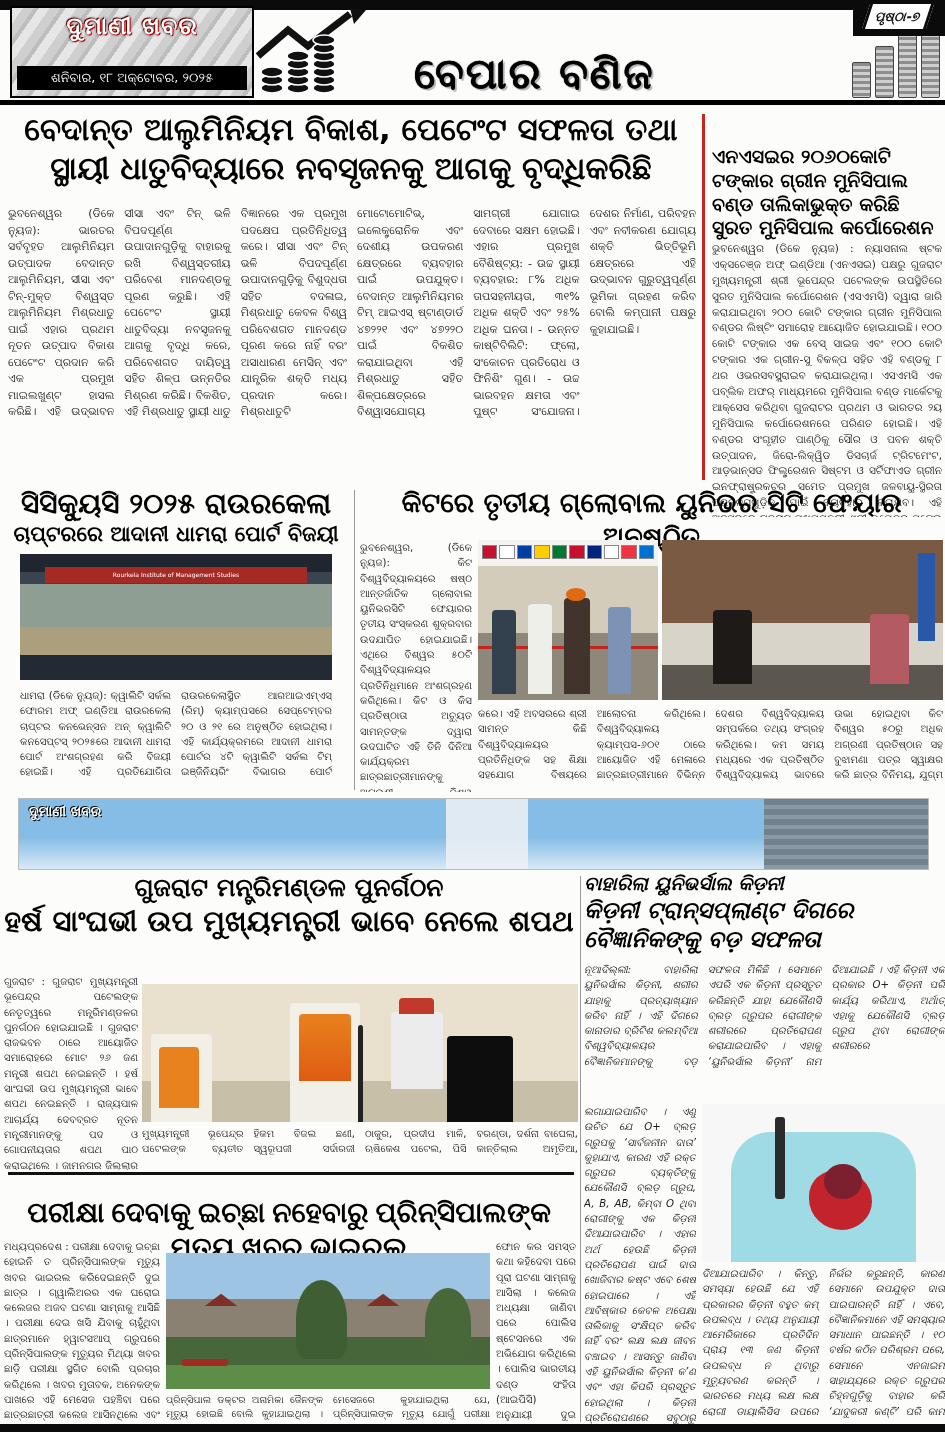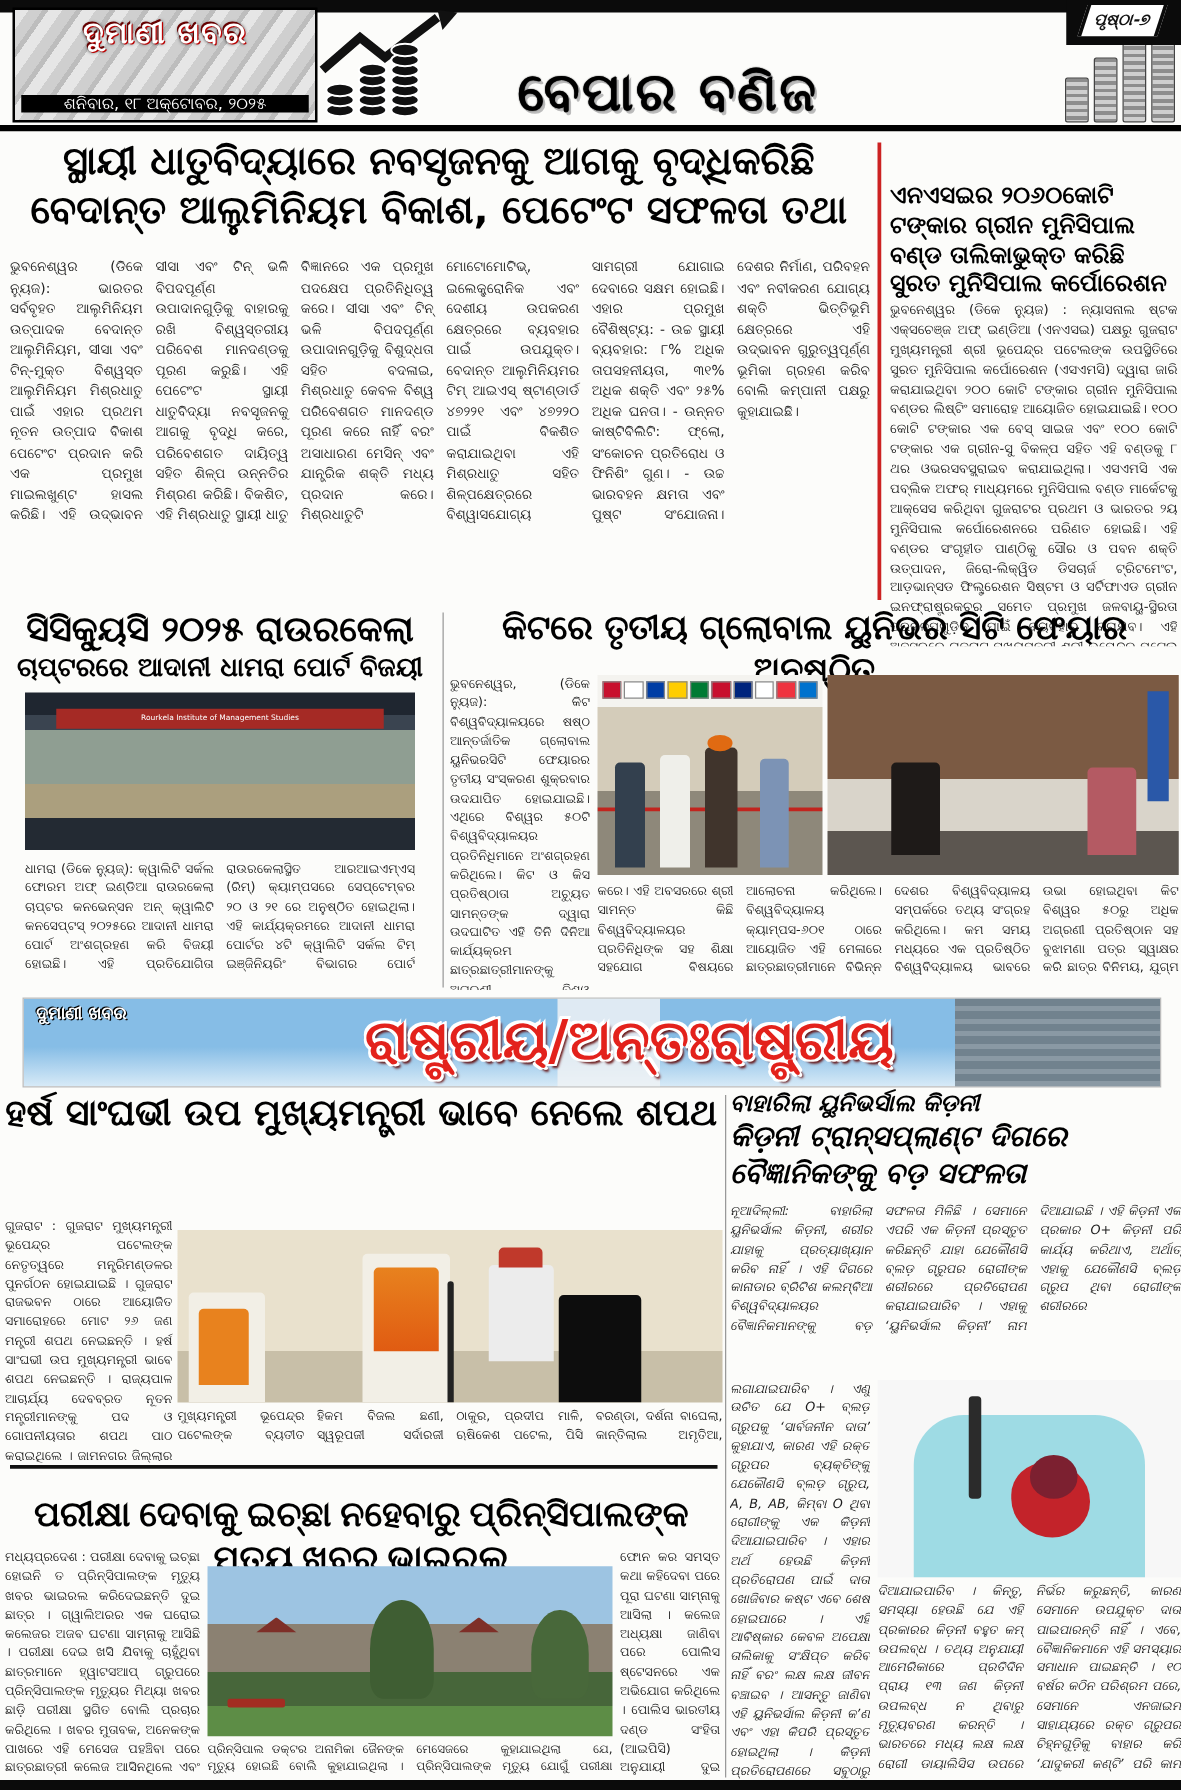--- a/index.html
+++ b/index.html
@@ -7,21 +7,21 @@
         font-family:"DejaVu Sans",sans-serif;color:#111;overflow:hidden;}
   .abs{position:absolute;}
   
   .mast-topbar{left:0;top:0;width:945px;height:10px;background:#0b0b0b;}
   .mast-rule{left:0;top:100px;width:945px;height:5px;background:#000;}
   .mast-logo{left:10px;top:6px;width:244px;height:92px;border:2px solid #000;box-sizing:border-box;
      background:repeating-linear-gradient(125deg,#e6e6e6 0 9px,#cfcfcf 9px 18px,#bdbdbd 18px 22px);}
   .paper-name{position:absolute;left:0;top:4px;width:100%;text-align:center;font-size:24px;font-weight:bold;
      color:#fff;letter-spacing:1px;
      text-shadow:1px 1px 0 #b00,-1px -1px 0 #600,0 0 3px #000;}
-  .date-band{position:absolute;left:5px;right:5px;bottom:6px;height:14px;background:#000;color:#fff;
+  .date-band{position:absolute;left:5px;right:5px;bottom:6px;height:24px;background:#000;color:#fff;
      display:flex;align-items:center;justify-content:center;font-size:13px;}
   .mast-center{left:250px;top:12px;width:590px;height:86px;display:flex;align-items:flex-end;}
   .section-title{font-size:42px;font-weight:bold;color:#000;letter-spacing:2px;
      text-shadow:0 0 1px #000, 2px 2px 0 #bbb;}
   .mast-coins{left:852px;top:14px;width:88px;height:84px;display:flex;align-items:flex-end;gap:4px;}
   .coin-stack{width:17px;border:1px solid #444;border-radius:2px;
      background:repeating-linear-gradient(180deg,#8d8d8d 0 3px,#cfcfcf 3px 6px);}
   .page-tab{right:0;top:0;width:92px;height:36px;background:#0b0b0b;}
   .page-tab-inner{position:absolute;left:13px;top:4px;right:15px;bottom:7px;background:#fff;
      transform:skewX(-18deg);display:flex;align-items:center;justify-content:center;
@@ -114,22 +114,22 @@
     <div class="coin-stack" style="height:84px"></div>
   </div>
 
   <div class="abs page-tab">
     <div class="page-tab-inner">ପୃଷ୍ଠା-୭</div>
   </div>
 
   <div class="abs mast-rule"></div>
 
   <div class="abs" style="left:0;top:110px;width:702px;height:372px;">
+    <div class="headline" style="font-size:31px;">ବେଦାନ୍ତ ଆଲୁମିନିୟମ ବିକାଶ, ପେଟେଂଟ ସଫଳତା ତଥା</div>
     <div class="headline" style="font-size:31px;">ସ୍ଥାୟୀ ଧାତୁବିଦ୍ୟାରେ ନବସୃଜନକୁ ଆଗକୁ ବୃଦ୍ଧିକରିଛି</div>
-    <div class="headline" style="font-size:31px;">ବେଦାନ୍ତ ଆଲୁମିନିୟମ ବିକାଶ, ପେଟେଂଟ ସଫଳତା ତଥା</div>
     <div class="bodytext cols6" style="position:absolute;left:8px;top:96px;width:688px;height:270px;">ଭୁବନେଶ୍ୱର (ଡିକେ ନ୍ୟୁଜ): ଭାରତର ସର୍ବବୃହତ ଆଲୁମିନିୟମ ଉତ୍ପାଦକ ବେଦାନ୍ତ ଆଲୁମିନିୟମ, ସୀସା ଏବଂ ଟିନ୍-ମୁକ୍ତ ବିଶ୍ୱସ୍ତ ଆଲୁମିନିୟମ ମିଶ୍ରଧାତୁ ପାଇଁ ଏହାର ପ୍ରଥମ ନୂତନ ଉତ୍ପାଦ ବିକାଶ ପେଟେଂଟ ପ୍ରଦାନ କରି ଏକ ପ୍ରମୁଖ ମାଇଲଖୁଣ୍ଟ ହାସଲ କରିଛି। ଏହି ଉଦ୍ଭାବନ ସୀସା ଏବଂ ଟିନ୍ ଭଳି ବିପଦପୂର୍ଣ୍ଣ ଉପାଦାନଗୁଡ଼ିକୁ ବାହାରକୁ ରଖି ବିଶ୍ୱସ୍ତରୀୟ ପରିବେଶ ମାନଦଣ୍ଡକୁ ପୂରଣ କରୁଛି। ଏହି ପେଟେଂଟ ସ୍ଥାୟୀ ଧାତୁବିଦ୍ୟା ନବସୃଜନକୁ ଆଗକୁ ବୃଦ୍ଧି କରେ, ପରିବେଶଗତ ଦାୟିତ୍ୱ ସହିତ ଶିଳ୍ପ ଉନ୍ନତିର ମିଶ୍ରଣ କରିଛି। ବିକଶିତ, ଏହି ମିଶ୍ରଧାତୁ ସ୍ଥାୟୀ ଧାତୁ ବିଜ୍ଞାନରେ ଏକ ପ୍ରମୁଖ ପଦକ୍ଷେପ ପ୍ରତିନିଧିତ୍ୱ କରେ। ସୀସା ଏବଂ ଟିନ୍ ଭଳି ବିପଦପୂର୍ଣ୍ଣ ଉପାଦାନଗୁଡ଼ିକୁ ବିଶୁଦ୍ଧତା ସହିତ ବଦଳାଇ, ମିଶ୍ରଧାତୁ କେବଳ ବିଶ୍ୱ ପରିବେଶଗତ ମାନଦଣ୍ଡ ପୂରଣ କରେ ନାହିଁ ବରଂ ଅସାଧାରଣ ମେସିନ୍ ଏବଂ ଯାନ୍ତ୍ରିକ ଶକ୍ତି ମଧ୍ୟ ପ୍ରଦାନ କରେ। ମିଶ୍ରଧାତୁଟି ମୋଟୋମୋଟିଭ୍, ଇଲେକ୍ଟ୍ରୋନିକ ଏବଂ ଦେଶୀୟ ଉପକରଣ କ୍ଷେତ୍ରରେ ବ୍ୟବହାର ପାଇଁ ଉପଯୁକ୍ତ। ବେଦାନ୍ତ ଆଲୁମିନିୟମର ଟିମ୍ ଆଇଏସ୍ ଷ୍ଟାଣ୍ଡାର୍ଡ ୪୭୨୨୧ ଏବଂ ୪୭୨୨୦ ପାଇଁ ବିକଶିତ କରାଯାଇଥିବା ଏହି ମିଶ୍ରଧାତୁ ସହିତ ଶିଳ୍ପକ୍ଷେତ୍ରରେ ବିଶ୍ୱାସଯୋଗ୍ୟ ସାମଗ୍ରୀ ଯୋଗାଇ ଦେବାରେ ସକ୍ଷମ ହୋଇଛି। ଏହାର ପ୍ରମୁଖ ବୈଶିଷ୍ଟ୍ୟ: - ଉଚ୍ଚ ସ୍ଥାୟୀ ବ୍ୟବହାର: ୮% ଅଧିକ ତାପସହନୀୟତା, ୩୧% ଅଧିକ ଶକ୍ତି ଏବଂ ୨୫% ଅଧିକ ଘନତା। - ଉନ୍ନତ କାଷ୍ଟିବିଲିଟି: ଫ୍ଲୋ, ସଂକୋଚନ ପ୍ରତିରୋଧ ଓ ଫିନିଶିଂ ଗୁଣ। - ଉଚ୍ଚ ଭାରବହନ କ୍ଷମତା ଏବଂ ପୁଷ୍ଟ ସଂଯୋଜନା। ଦେଶର ନିର୍ମାଣ, ପରିବହନ ଏବଂ ନବୀକରଣ ଯୋଗ୍ୟ ଶକ୍ତି ଭିତ୍ତିଭୂମି କ୍ଷେତ୍ରରେ ଏହି ଉଦ୍ଭାବନ ଗୁରୁତ୍ୱପୂର୍ଣ୍ଣ ଭୂମିକା ଗ୍ରହଣ କରିବ ବୋଲି କମ୍ପାନୀ ପକ୍ଷରୁ କୁହାଯାଇଛି।</div>
   </div>
 
   <div class="abs" style="left:702px;top:114px;width:3px;height:366px;background:#cc2222;"></div>
 
   <div class="abs" style="left:712px;top:110px;width:230px;height:372px;margin-top:35px;">
     <div class="headline" style="font-size:19px;text-align:left;">ଏନଏସଇର ୨୦୬୦କୋଟି ଟଙ୍କାର ଗ୍ରୀନ ମୁନିସିପାଲ ବଣ୍ଡ ତାଲିକାଭୁକ୍ତ କରିଛି ସୁରତ ମୁନିସିପାଲ କର୍ପୋରେଶନ</div>
     <div class="bodytext" style="position:absolute;left:0;top:96px;width:230px;height:276px;font-size:10.6px;">ଭୁବନେଶ୍ୱର (ଡିକେ ନ୍ୟୁଜ) : ନ୍ୟାସନାଲ ଷ୍ଟକ ଏକ୍ସଚେଞ୍ଜ ଅଫ୍ ଇଣ୍ଡିଆ (ଏନଏସଇ) ପକ୍ଷରୁ ଗୁଜରାଟ ମୁଖ୍ୟମନ୍ତ୍ରୀ ଶ୍ରୀ ଭୂପେନ୍ଦ୍ର ପଟେଲଙ୍କ ଉପସ୍ଥିତିରେ ସୁରତ ମୁନିସିପାଲ କର୍ପୋରେଶନ (ଏସଏମସି) ଦ୍ୱାରା ଜାରି କରାଯାଇଥିବା ୨୦୦ କୋଟି ଟଙ୍କାର ଗ୍ରୀନ ମୁନିସିପାଲ ବଣ୍ଡର ଲିଷ୍ଟିଂ ସମାରୋହ ଆୟୋଜିତ ହୋଇଯାଇଛି। ୧୦୦ କୋଟି ଟଙ୍କାର ଏକ ବେସ୍ ସାଇଜ ଏବଂ ୧୦୦ କୋଟି ଟଙ୍କାର ଏକ ଗ୍ରୀନ-ସୁ ବିକଳ୍ପ ସହିତ ଏହି ବଣ୍ଡକୁ ୮ ଥର ଓଭରସବସ୍କ୍ରାଇବ କରାଯାଇଥିଲା। ଏସଏମସି ଏକ ପବ୍ଲିକ ଅଫର୍ ମାଧ୍ୟମରେ ମୁନିସିପାଲ ବଣ୍ଡ ମାର୍କେଟକୁ ଆକ୍ସେସ କରିଥିବା ଗୁଜରାଟର ପ୍ରଥମ ଓ ଭାରତର ୨ୟ ମୁନିସିପାଲ କର୍ପୋରେଶନରେ ପରିଣତ ହୋଇଛି। ଏହି ବଣ୍ଡର ସଂଗୃହୀତ ପାଣ୍ଠିକୁ ସୌର ଓ ପବନ ଶକ୍ତି ଉତ୍ପାଦନ, ଜିରୋ-ଲିକ୍ୱିଡ ଡିସଚାର୍ଜ ଟ୍ରିଟମେଂଟ, ଆଡ଼ଭାନ୍ସଡ ଫିଲ୍ଟ୍ରେଶନ ସିଷ୍ଟମ ଓ ସର୍ଟିଫାଏଡ ଗ୍ରୀନ ଇନଫ୍ରାଷ୍ଟ୍ରକଚର ସମେତ ପ୍ରମୁଖ ଜଳବାୟୁ-ସ୍ଥିରତା ପ୍ରକଳ୍ପଗୁଡ଼ିକ ପାଇଁ ବ୍ୟବହାର କରାଯିବ। ଏହି ଅବସରରେ ଗୁଜରାଟ ମୁଖ୍ୟମନ୍ତ୍ରୀ ଶ୍ରୀ ଭୂପେନ୍ଦ୍ର ପଟେଲ କହିଛନ୍ତି, ‘ସୁରତର ଗ୍ରୀନ ବଣ୍ଡ ସହିତ ଆମେ ସହରୀୟ ବିତ୍ତୀୟ ବ୍ୟବସ୍ଥା, ପରିବେଶ ଜନିତ ସ୍ୱାସ୍ଥ୍ୟ ସହ ଜଡ଼ିତ ହେଉଥିବା ପରବର୍ତ୍ତୀ ପଦକ୍ଷେପକୁ ଦେଖୁଛୁ।’ ସେହିପରି ଏନଏସଇର ଏମଡି ଓ ସିଇଓ ଆଶିଷ କୁମାର ଚୌହାନ କହିଛନ୍ତି, ‘ଆମେ ସୁରତ ମୁନିସିପାଲ କର୍ପୋରେଶନଙ୍କୁ ଏହାର ସଫଳ ପ୍ରଥମ ପବ୍ଲିକ ବଣ୍ଡ ପାଇଁ ଶୁଭେଚ୍ଛା ଜଣାଉଛୁ। ଏହାର ୮ ଥର ଓଭରସବସ୍କ୍ରିପଶନ ବିଶ୍ୱସନୀୟ ମୁନିସିପାଲ ବଣ୍ଡଯାନରେ ନିବେଶକଙ୍କ ଆତ୍ମବିଶ୍ୱାସକୁ ପ୍ରଦର୍ଶିତ କରୁଛି।’</div>
   </div>
 
@@ -172,24 +172,24 @@
       <div class="fig" style="left:18%;bottom:10%;width:14%;height:46%;background:#1e1a18;"></div>
       <div class="fig" style="left:74%;bottom:10%;width:14%;height:44%;background:#b45a63;"></div>
     </div>
     <div class="bodytext cols4" style="position:absolute;left:120px;top:220px;width:465px;height:86px;font-size:10.2px;">କରେ। ଏହି ଅବସରରେ ଶ୍ରୀ ସାମନ୍ତ କିଛି ବିଶ୍ୱବିଦ୍ୟାଳୟର ପ୍ରତିନିଧିଙ୍କ ସହ ଶିକ୍ଷା ସହଯୋଗ ବିଷୟରେ ଆଲୋଚନା କରିଥିଲେ। ବିଶ୍ୱବିଦ୍ୟାଳୟ କ୍ୟାମ୍ପସ-୬୦୧ ଠାରେ ଆୟୋଜିତ ଏହି ମେଳାରେ ଛାତ୍ରଛାତ୍ରୀମାନେ ବିଭିନ୍ନ ଦେଶର ବିଶ୍ୱବିଦ୍ୟାଳୟ ସମ୍ପର୍କରେ ତଥ୍ୟ ସଂଗ୍ରହ କରିଥିଲେ। କମ ସମୟ ମଧ୍ୟରେ ଏକ ପ୍ରତିଷ୍ଠିତ ବିଶ୍ୱବିଦ୍ୟାଳୟ ଭାବରେ ଉଭା ହୋଇଥିବା କିଟ ବିଶ୍ୱର ୫୦ରୁ ଅଧିକ ଅଗ୍ରଣୀ ପ୍ରତିଷ୍ଠାନ ସହ ବୁଝାମଣା ପତ୍ର ସ୍ୱାକ୍ଷର କରି ଛାତ୍ର ବିନିମୟ, ଯୁଗ୍ମ ଗବେଷଣା ଓ ଉଚ୍ଚଶିକ୍ଷା କାର୍ଯ୍ୟକ୍ରମ ଚଳାଉଛି। ଦିବସରେ ଉଚ୍ଚଶିକ୍ଷା ଲାଭ କରୁଥିବା ଅଧିକ ଛାତ୍ରଛାତ୍ରୀ ବିଦେଶରେ ପଢ଼ିବା ପାଇଁ ଏହି ଗ୍ଲୋବାଲ ୟୁନିଭରସିଟି ଫେୟାରରୁ ବେଶ ଲାଭ ପାଇପାରିବେ ବୋଲି ବିଶ୍ୱବିଦ୍ୟାଳୟ ପକ୍ଷରୁ କୁହାଯାଇଛି। ଏହି ମେଳାରେ ୨୫-୩୦% ଗ୍ରାହକ ଉପସ୍ଥିତି ବୃଦ୍ଧି ପାଇଥିଲା।</div>
   </div>
 
   <div class="abs banner">
     <div class="banner-bldg-r"></div>
     <div class="banner-tower"></div>
     <div class="banner-watermark">ଦୁମାଣୀ ଖବର</div>
-    <div class="banner-title">ରାଷ୍ଟ୍ରୀୟ/ଅନ୍ତଃରାଷ୍ଟ୍ରୀୟ</div>
   </div>
 
   <div class="abs" style="left:0;top:872px;width:578px;height:300px;">
+    <div class="headline" style="font-size:25px;">ଗୁଜରାଟ ମନ୍ତ୍ରିମଣ୍ଡଳ ପୁନର୍ଗଠନ</div>
     <div class="headline" style="font-size:29px;">ହର୍ଷ ସାଂଘଭୀ ଉପ ମୁଖ୍ୟମନ୍ତ୍ରୀ ଭାବେ ନେଲେ ଶପଥ</div>
     <div class="bodytext" style="position:absolute;left:4px;top:102px;width:134px;height:196px;font-size:10.2px;">ଗୁଜରାଟ : ଗୁଜରାଟ ମୁଖ୍ୟମନ୍ତ୍ରୀ ଭୂପେନ୍ଦ୍ର ପଟେଲଙ୍କ ନେତୃତ୍ୱରେ ମନ୍ତ୍ରିମଣ୍ଡଳର ପୁନର୍ଗଠନ ହୋଇଯାଇଛି । ଗୁଜରାଟ ରାଜଭବନ ଠାରେ ଆୟୋଜିତ ସମାରୋହରେ ମୋଟ ୨୬ ଜଣ ମନ୍ତ୍ରୀ ଶପଥ ନେଇଛନ୍ତି । ହର୍ଷ ସାଂଘଭୀ ଉପ ମୁଖ୍ୟମନ୍ତ୍ରୀ ଭାବେ ଶପଥ ନେଇଛନ୍ତି । ରାଜ୍ୟପାଳ ଆଚାର୍ଯ୍ୟ ଦେବବ୍ରତ ନୂତନ ମନ୍ତ୍ରୀମାନଙ୍କୁ ପଦ ଓ ଗୋପନୀୟତାର ଶପଥ ପାଠ କରାଇଥିଲେ । ଜାମନଗର ଜିଲ୍ଲାର ବିଧାୟିକା ରୀବାବା ଜାଡେଜା ଶପଥ ନେଇଛନ୍ତି ।</div>
     <div class="photo ph-oath" style="left:142px;top:112px;width:436px;height:138px;">
       <div class="fig" style="left:34%;bottom:0;width:16%;height:86%;background:#f2efe6;"></div>
       <div class="fig" style="left:36%;bottom:30%;width:12%;height:48%;background:linear-gradient(180deg,#e8821e,#e05b12);"></div>
       <div class="fig" style="left:49.6%;bottom:0;width:1%;height:70%;background:#222;"></div>
       <div class="fig" style="left:70%;bottom:0;width:15%;height:62%;background:#0d0d0d;"></div>
       <div class="fig" style="left:57%;bottom:24%;width:12%;height:56%;background:#ececec;"></div>
       <div class="fig" style="left:59%;bottom:78%;width:8%;height:12%;background:#c0392b;"></div>
       <div class="fig" style="left:2%;bottom:0;width:14%;height:64%;background:#f2efe6;"></div>

